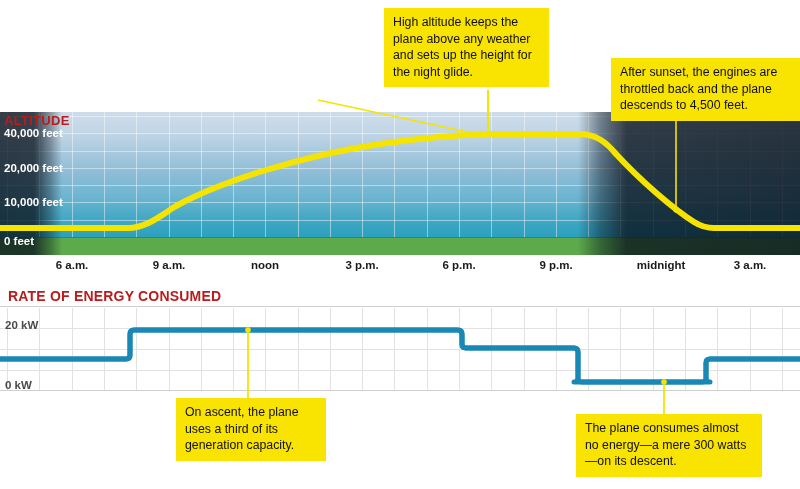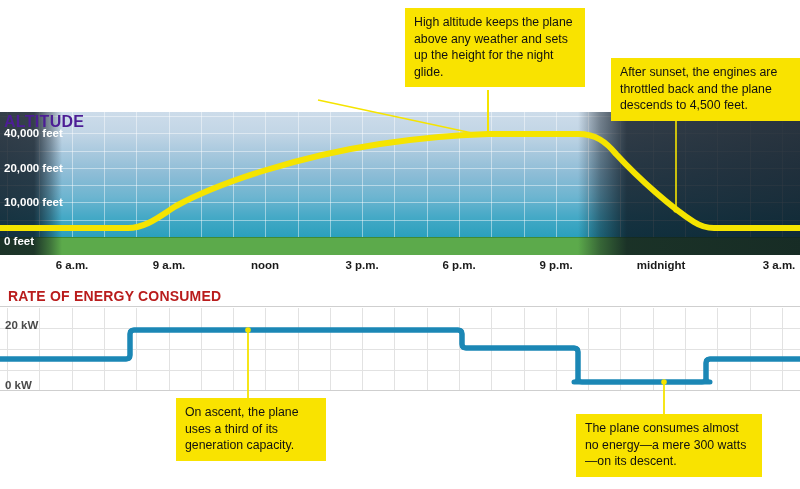--- a/index.html
+++ b/index.html
@@ -91,23 +91,23 @@
     position: absolute;
     background: rgba(255,255,255,0.45);
   }
   .grid-v { top: 0; width: 1px; height: 125px; }
   .grid-h { left: 0; height: 1px; width: 800px; }
 
   .alt-title {
     position: absolute;
     left: 4px;
     top: 113px;
-    font-size: 16px;
-    font-weight: bold;
-    color: #4c1d95;
+    font-size: 13px;
+    font-weight: bold;
+    color: #b91c1c;
     letter-spacing: 0.3px;
     z-index: 6;
   }
   .alt-tick {
     position: absolute;
     left: 4px;
     font-size: 11.5px;
     font-weight: bold;
     color: #ffffff;
     z-index: 6;
@@ -269,21 +269,21 @@
   <div class="alt-tick" style="top:235px;">0 feet</div>
 
   <div id="time-axis">
     <div class="time-label" style="left:72px;">6 a.m.</div>
     <div class="time-label" style="left:169px;">9 a.m.</div>
     <div class="time-label" style="left:265px;">noon</div>
     <div class="time-label" style="left:362px;">3 p.m.</div>
     <div class="time-label" style="left:459px;">6 p.m.</div>
     <div class="time-label" style="left:556px;">9 p.m.</div>
     <div class="time-label" style="left:661px;">midnight</div>
-    <div class="time-label" style="left:779px;">3 a.m.</div>
+    <div class="time-label" style="left:750px;">3 a.m.</div>
   </div>
 
   <div class="energy-title">RATE OF ENERGY CONSUMED</div>
   <div class="energy-top-rule"></div>
 
   <div id="energy-panel">
     <div class="egrid-h" style="top:20px;"></div>
     <div class="egrid-h" style="top:41px;"></div>
     <div class="egrid-h" style="top:62px;"></div>
 
@@ -341,21 +341,21 @@
     <circle cx="676" cy="210" r="2.6" fill="#f5e400" stroke="none"></circle>
 
     <path d="M 248,398 L 248,330" stroke="#f5e400" stroke-width="1.8" fill="none"></path>
     <circle cx="248" cy="330" r="2.8" fill="#f5e400" stroke="none"></circle>
 
     <path d="M 664,414 L 664,382" stroke="#f5e400" stroke-width="1.8" fill="none"></path>
     <circle cx="664" cy="382" r="2.8" fill="#f5e400" stroke="none"></circle>
   </svg>
 
 
-  <div class="callout" style="left:405px; top:8px; width:180px;">High altitude keeps the plane above any weather and sets up the height for the night glide.</div>
+  <div class="callout" style="left:384px; top:8px; width:165px;">High altitude keeps the plane above any weather and sets up the height for the night glide.</div>
 
   <div class="callout" style="left:611px; top:58px; width:189px;">After sunset, the engines are throttled back and the plane descends to 4,500 feet.</div>
 
   <div class="callout" style="left:176px; top:398px; width:150px;">On ascent, the plane uses a third of its generation capacity.</div>
 
   <div class="callout" style="left:576px; top:414px; width:186px;">The plane consumes almost no energy—a mere 300 watts—on its descent.</div>
 
 </div>
 
 </body></html>

